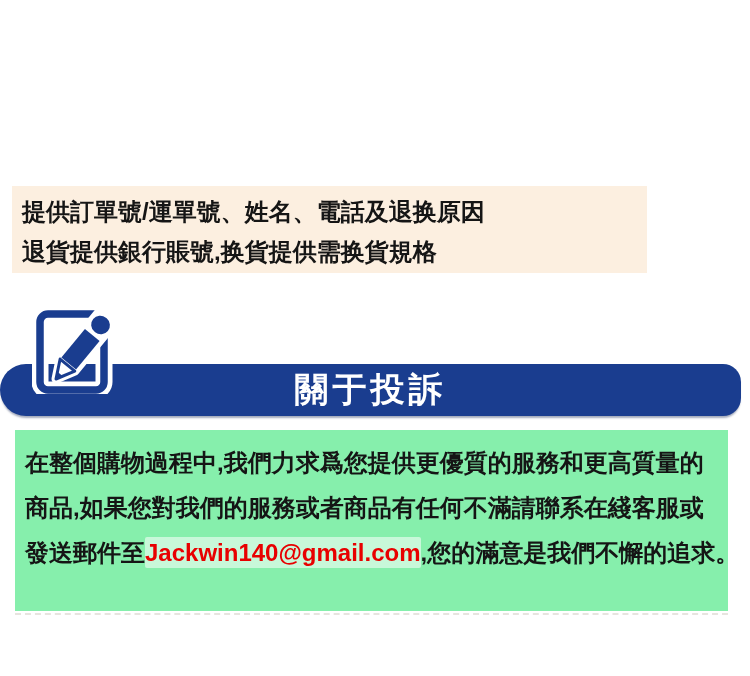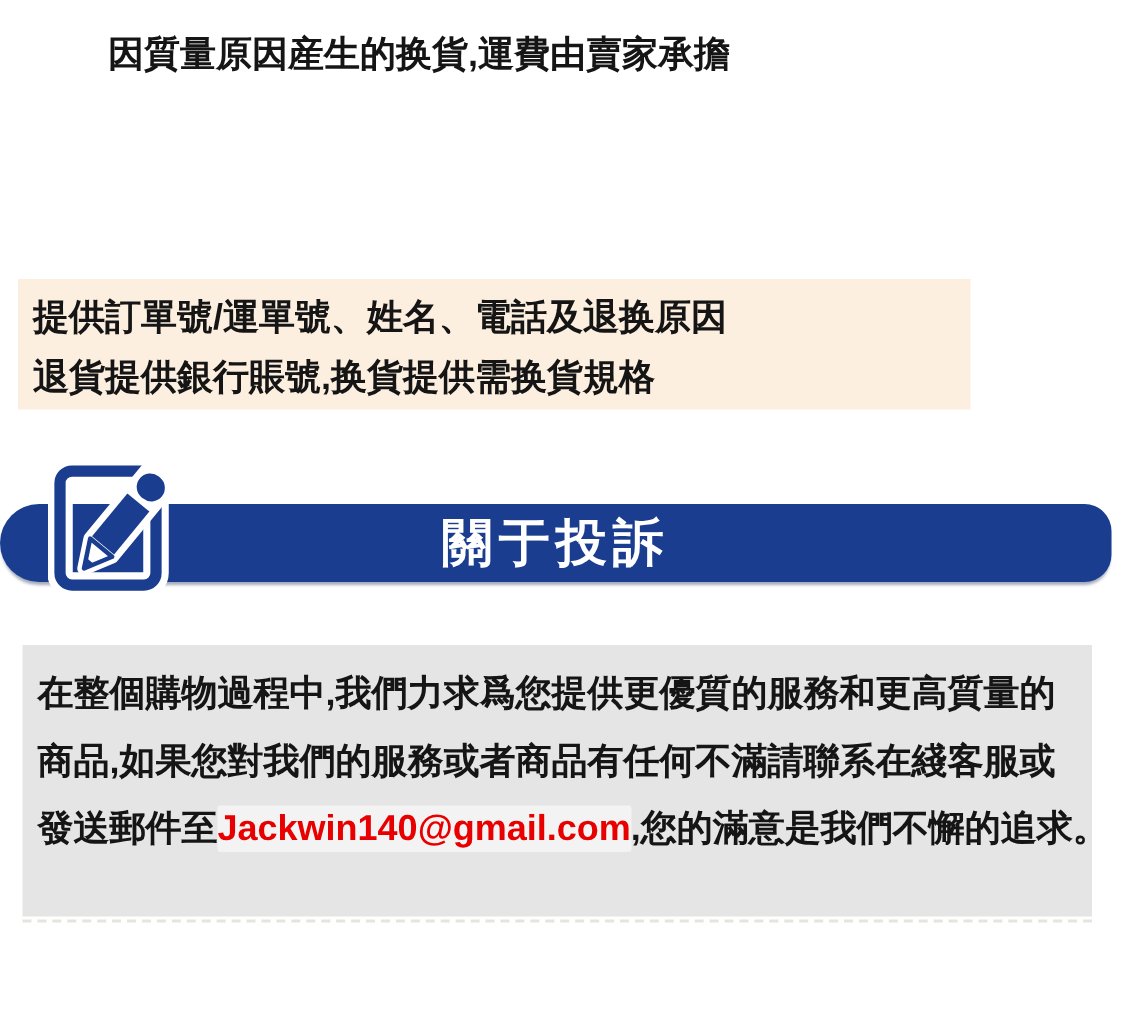--- a/index.html
+++ b/index.html
@@ -21,53 +21,52 @@
     position:absolute;background:#fcefe0;
   }
   .cream-box.note-box{
     left:12px;top:186px;width:635px;height:87px;
     padding:6px 0 0 10px;box-sizing:border-box;
   }
   .cream-box.note-box p{
     margin:0;font-size:24px;font-weight:700;line-height:40px;color:#151515;white-space:nowrap;
   }
   .banner{
-    position:absolute;left:0;top:336px;width:741px;height:52px;
+    position:absolute;left:0;top:364px;width:741px;height:52px;
     background:#1a3d8f;border-radius:26px 18px 18px 26px;
     box-shadow:0 3px 2px -1px rgba(16,35,80,0.38);
     display:flex;align-items:center;justify-content:center;
   }
   .banner-title{
     color:#ffffff;font-size:34px;font-weight:700;letter-spacing:4px;white-space:nowrap;
   }
   .edit-icon{
     position:absolute;left:32px;top:300px;width:88px;height:94px;z-index:2;
   }
   .cream-box.complaint-box{
     left:15px;top:430px;width:713px;height:181px;
-    padding:10px 0 0 10px;box-sizing:border-box;background:#e5e5e5;
+    padding:10px 0 0 10px;box-sizing:border-box;background:#86efac;
   }
   .cream-box.complaint-box p{
     margin:0;font-size:24px;font-weight:700;line-height:45px;color:#151515;white-space:nowrap;
   }
   .email{
     color:#e80000;background:rgba(255,255,255,0.55);
     padding:2px 0;border-radius:2px;
   }
   .divider{
     position:absolute;left:15px;top:613px;width:713px;height:0;
     border-top:2px dashed rgba(175,165,150,0.30);
   }
 </style>
 </head>
 <body>
 
 <div class="page">
 
-  <p class="policy-line first">因質量原因産生的换貨,運費由賣家承擔</p>
 
 
   <div class="cream-box note-box">
     <p>提供訂單號/運單號、姓名、電話及退换原因</p>
     <p>退貨提供銀行賬號,换貨提供需换貨規格</p>
   </div>
 
   <div class="banner">
     <span class="banner-title">關于投訴</span>
   </div>

